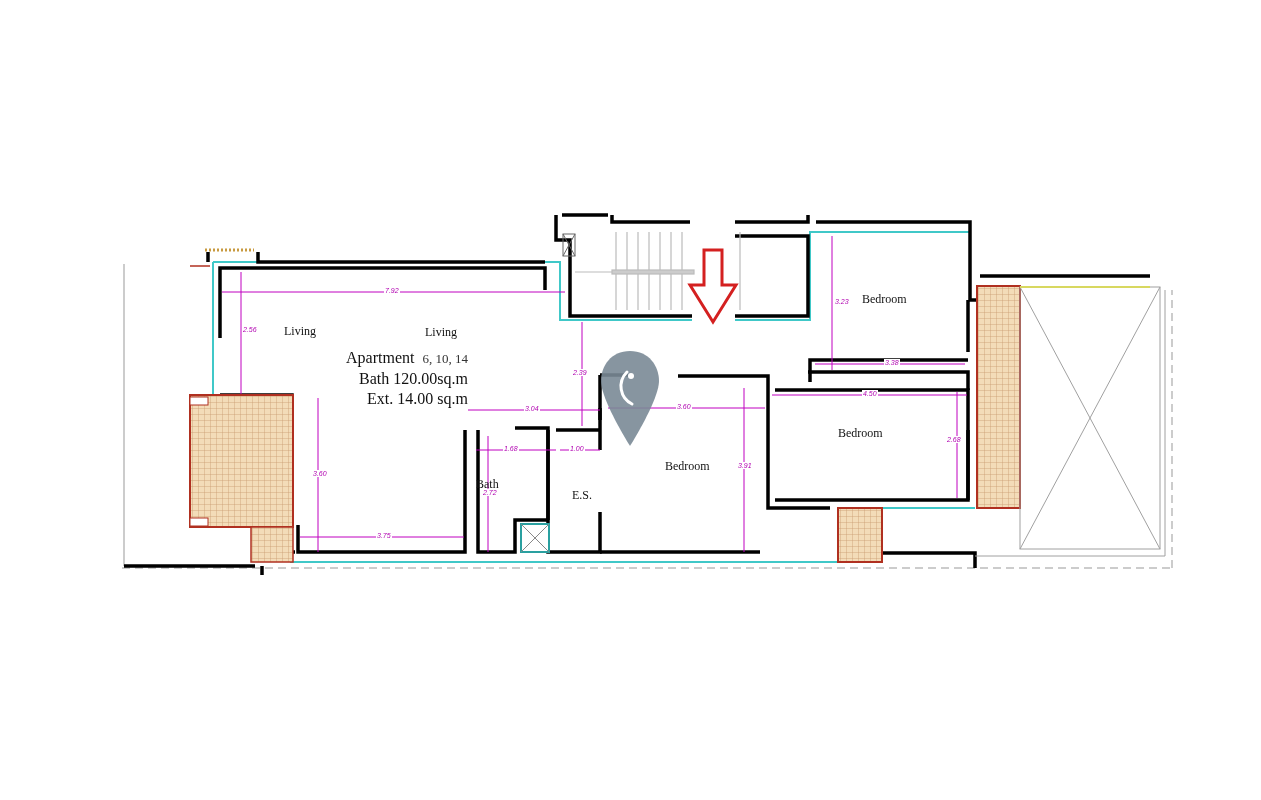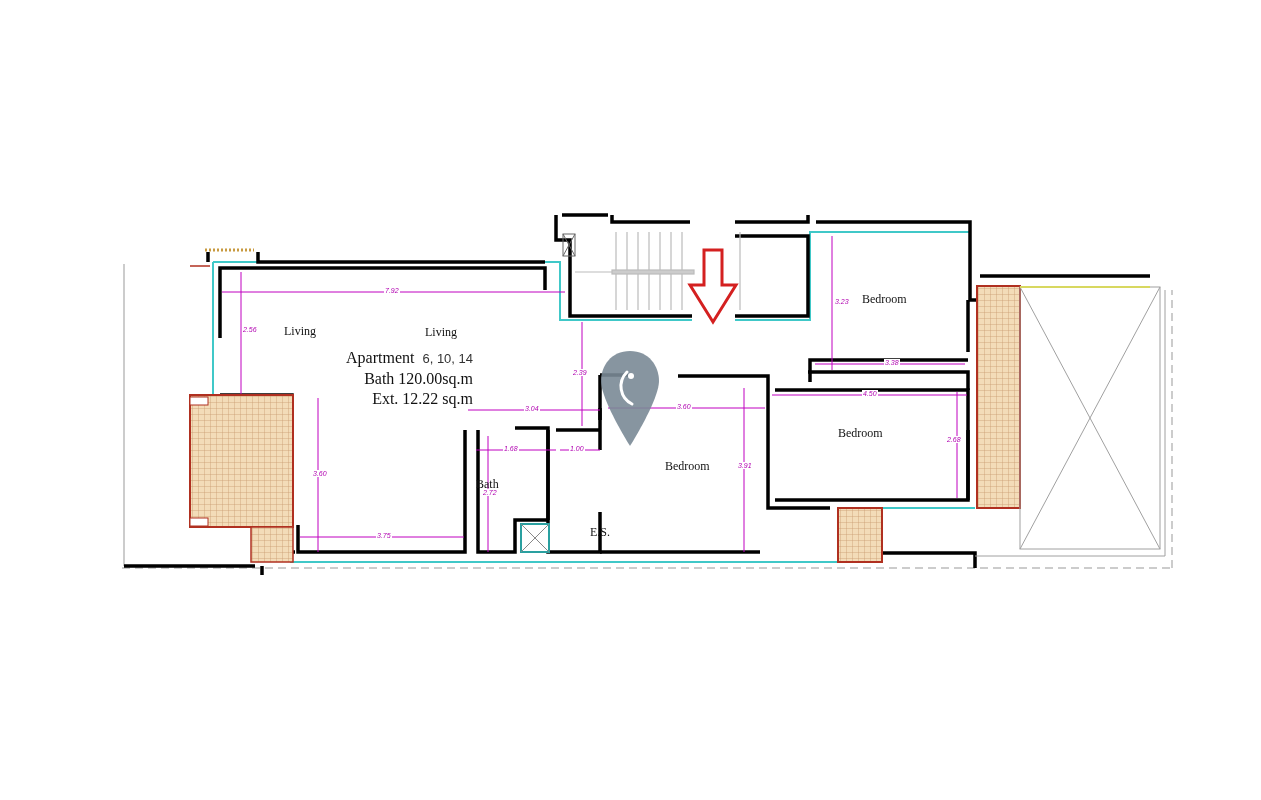--- a/index.html
+++ b/index.html
@@ -1,21 +1,21 @@
 <!DOCTYPE html>
 <html><head>
 <meta charset="utf-8">
 <style>
   html,body{margin:0;padding:0;background:#fff;}
   body{width:1261px;height:800px;position:relative;overflow:hidden;font-family:"Liberation Serif",serif;}
   #plan{position:absolute;left:0;top:0;width:1261px;height:800px;}
   .lbl{position:absolute;color:#111;font-family:"Liberation Serif",serif;white-space:nowrap;text-align:right;}
   .room{font-size:12px;}
   .info{font-size:16px;line-height:20px;}
-  .info .num{font-family:Liberation Sans, sans-serif;font-size:13px;color:#333;margin-left:8px;}
+  .info .num{font-family:Liberation Serif, serif;font-size:13px;color:#333;margin-left:8px;}
   .dim{position:absolute;font-family:"Liberation Sans",sans-serif;font-size:7px;font-style:italic;color:#b000b0;background:#fff;padding:0 1px;white-space:nowrap;}
 </style>
 </head>
 <body>
 
 <svg id="plan" viewBox="0 0 1261 800" xmlns="http://www.w3.org/2000/svg">
   <defs>
     <pattern id="tile" width="6" height="6" patternUnits="userSpaceOnUse">
       <rect width="6" height="6" fill="#f3dcb8"></rect>
       <path d="M6 0 H0 V6" fill="none" stroke="#c89a70" stroke-width="0.8"></path>
@@ -134,29 +134,29 @@
   <g>
     <path d="M630 351 C611 351 601 366 601 381 C601 400 630 446 630 446 C630 446 659 400 659 381 C659 366 649 351 630 351 Z" fill="#7a8a96" fill-opacity="0.9"></path>
     <path d="M627 372 C617 382 620 398 632 404" fill="none" stroke="#fff" stroke-width="3" stroke-linecap="round"></path>
     <circle cx="631" cy="376" r="3" fill="#fff"></circle>
   </g>
 </svg>
 
 <div class="lbl room" style="left:284px;top:324px;">Living</div>
 <div class="lbl room" style="left:425px;top:325px;">Living</div>
 <div class="lbl room" style="left:476px;top:477px;">Bath</div>
-<div class="lbl room" style="left:590px;top:488px;margin-top:37px;">E.S.</div>
+<div class="lbl room" style="left:572px;top:488px;">E.S.</div>
 <div class="lbl room" style="left:665px;top:459px;">Bedroom</div>
 <div class="lbl room" style="left:862px;top:292px;">Bedroom</div>
 <div class="lbl room" style="left:838px;top:426px;">Bedroom</div>
 
 <div class="lbl info" style="left:346px;top:348px;">
   <div><span>Apartment</span><span class="num">6, 10, 14</span></div>
   <div>Bath 120.00sq.m</div>
-  <div>Ext. 12.22 sq.m</div>
+  <div>Ext. 14.00 sq.m</div>
 </div>
 
 <div class="dim" style="left:384px;top:287px;">7.92</div>
 <div class="dim" style="left:242px;top:326px;">2.56</div>
 <div class="dim" style="left:312px;top:470px;">3.60</div>
 <div class="dim" style="left:376px;top:532px;">3.75</div>
 <div class="dim" style="left:524px;top:405px;">3.04</div>
 <div class="dim" style="left:572px;top:369px;">2.39</div>
 <div class="dim" style="left:503px;top:445px;">1.68</div>
 <div class="dim" style="left:482px;top:489px;">2.72</div>

